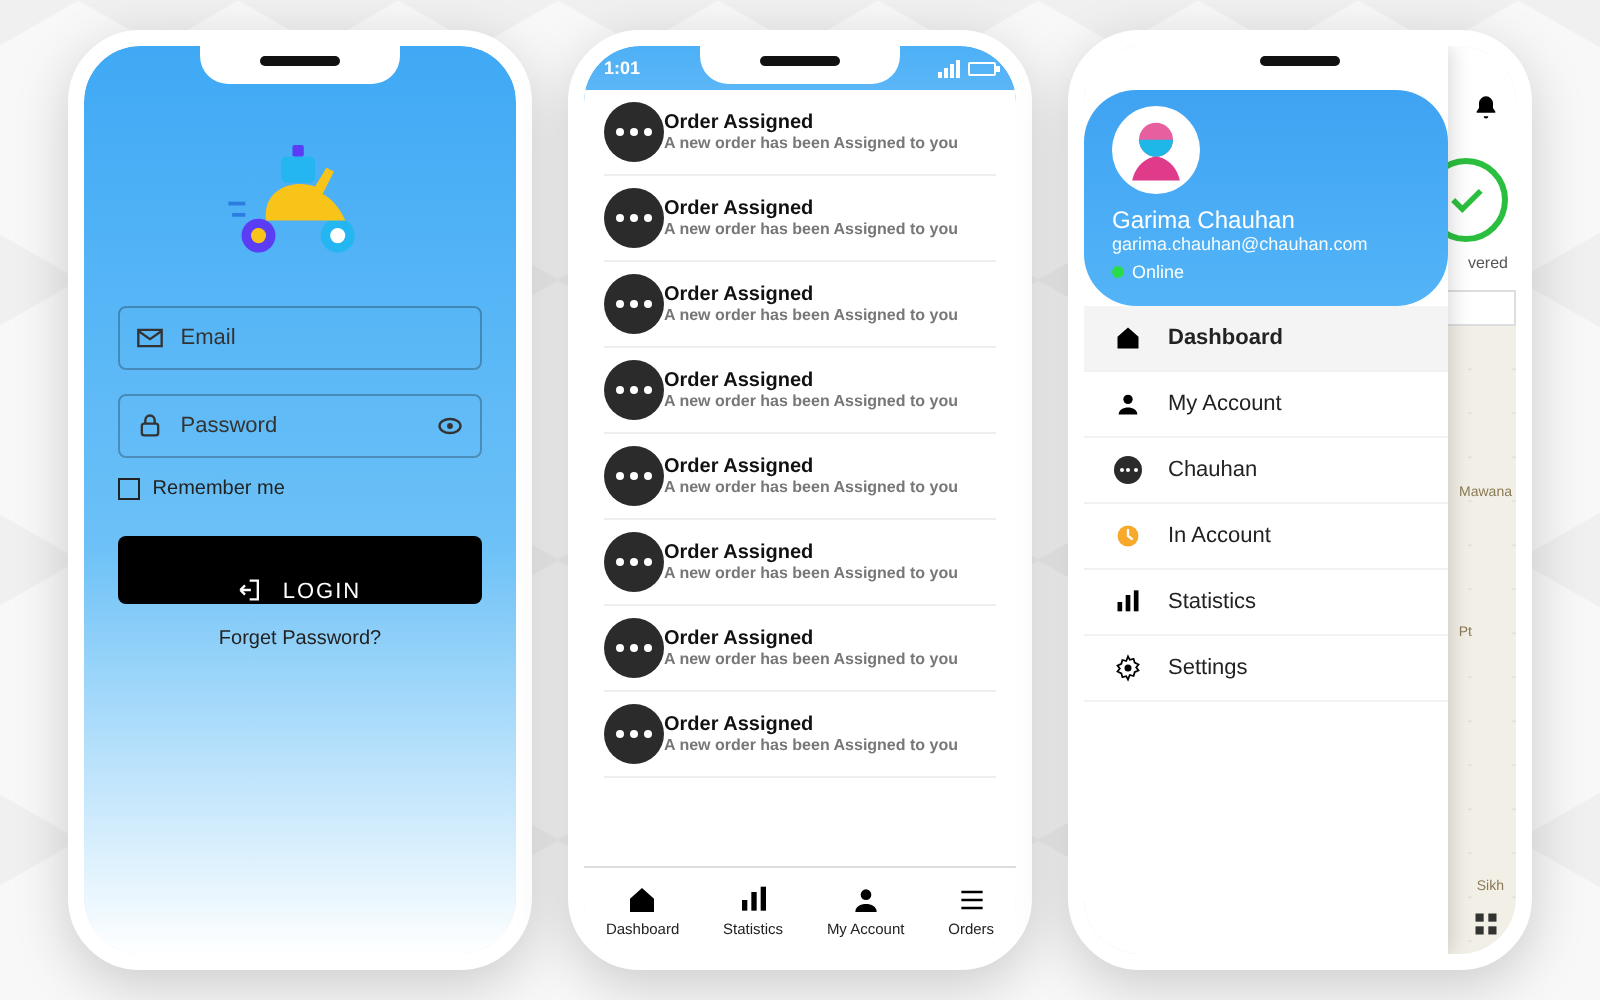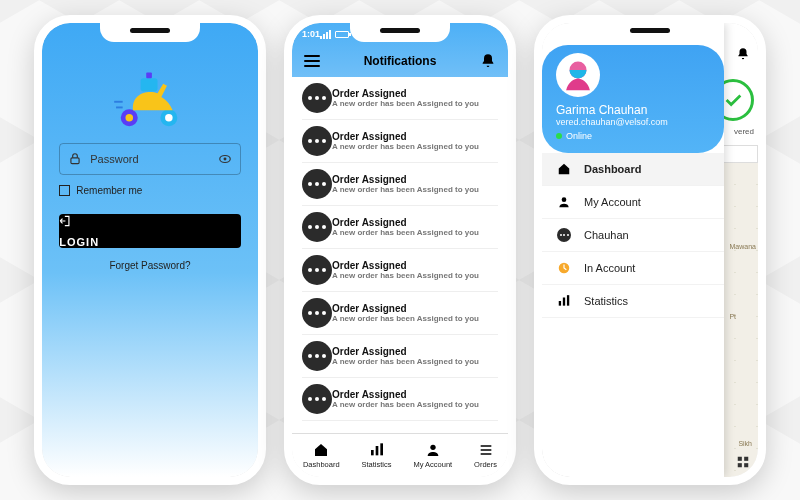--- a/index.html
+++ b/index.html
@@ -39,21 +39,21 @@
   }
   .notch::before {
     content: "";
     position: absolute;
     top: 6px; left: 50%; transform: translateX(-50%);
     width: 40px; height: 5px;
     background: #111; border-radius: 3px;
   }
   .screen { position: absolute; inset: 0; border-radius: 28px; overflow: hidden; }
   .statusbar {
-    height: 22px; display: flex; align-items: center;
+    height: 22px; display: flex; justify-content: space-between; align-items: center;
     padding: 0 10px; font-size: 9px; color: #fff; font-weight: 600;
   }
   .statusbar .right { display: flex; gap: 4px; align-items: center; }
   .sig { display:inline-flex; align-items:flex-end; gap:1px; }
   .sig span { width:2px; background:currentColor; }
   .sig span:nth-child(1){height:3px} .sig span:nth-child(2){height:5px} .sig span:nth-child(3){height:7px} .sig span:nth-child(4){height:9px}
   .batt { width:14px;height:7px;border:1px solid currentColor;border-radius:1px;position:relative; }
   .batt::after{content:"";position:absolute;right:-3px;top:1px;width:2px;height:3px;background:currentColor;}
   
   .s1 { background: linear-gradient(180deg,#3fa9f5 0%, #6cc1f7 55%, #fff 100%); display:flex; flex-direction:column; align-items:center; }
@@ -65,21 +65,21 @@
     font-size: 11px; color:#333; background:rgba(255,255,255,0);
   }
   .field.first { margin-top:22px; }
   .field svg { flex-shrink:0; }
   .field .val { flex:1; color:#333; }
   .field .eye { color:#333; }
   .remember { width:84%; margin-top:10px; display:flex; align-items:center; gap:6px; font-size:10px; color:#222;}
   .remember .cb { width:11px;height:11px;border:1.5px solid #222; }
   .login-btn {
     width:84%; height:34px; background:#000; color:#fff; border-radius:4px; margin-top:18px;
-    display:flex;align-items:flex-start;justify-content:center;gap:8px;font-size:11px;letter-spacing:1px;font-weight:700;flex-direction:column;
+    display:flex;align-items:flex-end;justify-content:center;gap:8px;font-size:11px;letter-spacing:1px;font-weight:400;
   }
   .forgot { margin-top:12px;font-size:10px;color:#222;text-align:right; }
   
   .s2 { background:linear-gradient(180deg,#4db0f6 0%, #9fd3f9 28%, #fff 40%); display:flex;flex-direction:column; }
   .s2 .statusbar { color:#fff; }
   .topbar { height:32px; display:flex;align-items:center;justify-content:space-between;padding:0 12px; }
   .topbar .title { font-size:12px; font-weight:700; color:#000; }
   .burger { display:flex;flex-direction:column;gap:3px; }
   .burger span{width:16px;height:2px;background:#000;border-radius:1px;}
   .notif-list { flex:1; overflow:hidden; background:#fff; padding:0 10px; }
@@ -179,20 +179,27 @@
         <circle cx="60" cy="56" r="9" fill="#24b6f0"></circle>
         <circle cx="60" cy="56" r="4" fill="#fff"></circle>
         <path d="M22 48 C 20 30 38 26 48 30 L54 20 L58 22 L52 34 C60 38 64 48 64 48 Z" fill="#f9c419"></path>
         <rect x="30" y="14" width="18" height="14" rx="3" fill="#24b6f0"></rect>
         <rect x="36" y="8" width="6" height="6" rx="1" fill="#5a3df5"></rect>
         <rect x="2" y="38" width="9" height="2" fill="#2d7de0"></rect>
         <rect x="4" y="44" width="7" height="2" fill="#2d7de0"></rect>
       </svg>
     </div>
 
+    <div class="field first">
+      <svg width="14" height="14" viewBox="0 0 24 24" fill="#333">
+          <path d="M2 5h20v14H2z" fill="none" stroke="#333" stroke-width="2"></path>
+          <path d="M2 6l10 7L22 6" fill="none" stroke="#333" stroke-width="2"></path>
+        </svg>
+      <span class="val">Email</span>
+    </div>
 
     <div class="field">
       <svg width="14" height="14" viewBox="0 0 24 24">
           <rect x="5" y="10" width="14" height="10" rx="2" fill="none" stroke="#333" stroke-width="2"></rect>
           <path d="M8 10V7a4 4 0 018 0v3" fill="none" stroke="#333" stroke-width="2"></path>
         </svg>
       <span class="val">Password</span>
       <svg class="eye" width="14" height="14" viewBox="0 0 24 24">
           <ellipse cx="12" cy="12" rx="9" ry="6" fill="none" stroke="#333" stroke-width="2"></ellipse>
           <circle cx="12" cy="12" r="2.5" fill="#333"></circle>
@@ -225,31 +232,20 @@
         <span class="sig">
             <span></span>
             <span></span>
             <span></span>
             <span></span>
           </span>
         <span class="batt"></span>
       </div>
     </div>
 
-    <div class="topbar">
-      <div class="burger">
-          <span></span>
-          <span></span>
-          <span></span>
-        </div>
-      <div class="title">Notifications</div>
-      <svg width="16" height="16" viewBox="0 0 24 24" fill="#000">
-          <path d="M12 2a6 6 0 00-6 6v4l-2 3v1h16v-1l-2-3V8a6 6 0 00-6-6zM10 19a2 2 0 104 0"></path>
-        </svg>
-    </div>
 
     <div class="notif-list">
       <div class="notif">
         <div class="dots">
             <span></span>
             <span></span>
             <span></span>
           </div>
         <div class="ntxt">
             <div class="t1">Order Assigned</div>
@@ -410,21 +406,21 @@
       </div>
       <div class="drawer-header">
         <div class="avatar-wrap">
           <svg width="34" height="34" viewBox="0 0 40 40">
             <circle cx="20" cy="14" r="10" fill="#e85fa0"></circle>
             <path d="M10 14a10 10 0 0020 0" fill="#1fb6e8"></path>
             <path d="M6 38c2-10 10-14 14-14s12 4 14 14" fill="#e03b8b"></path>
           </svg>
         </div>
         <div class="uname">Garima Chauhan</div>
-        <div class="uemail">vered.chauhan@velsof.com</div>
+        <div class="uemail">garima.chauhan@chauhan.com</div>
         <div class="ustat">
           <span class="dot"></span>
           <span>Online</span>
         </div>
       </div>
       <div class="drawer-list">
         <div class="ditem active">
           <span class="ic">
               <svg width="14" height="14" viewBox="0 0 24 24" fill="#000">
                 <path d="M3 11l9-8 9 8v10H3z"></path>
@@ -463,16 +459,25 @@
         <div class="ditem">
           <span class="ic">
               <svg width="14" height="14" viewBox="0 0 24 24" fill="#000">
                 <rect x="3" y="12" width="4" height="8"></rect>
                 <rect x="10" y="6" width="4" height="14"></rect>
                 <rect x="17" y="2" width="4" height="18"></rect>
               </svg>
             </span>
           <span>Statistics</span>
         </div>
+        <div class="ditem">
+          <span class="ic">
+              <svg width="14" height="14" viewBox="0 0 24 24" fill="#000">
+                <circle cx="12" cy="12" r="3"></circle>
+                <path d="M12 2l1.5 3 3.3-.9.9 3.3L21 9l-2 2.5 2 2.5-3.3 1.6-.9 3.3-3.3-.9L12 22l-1.5-3-3.3.9-.9-3.3L3 15l2-2.5L3 10l3.3-1.6.9-3.3 3.3.9z" fill="none" stroke="#000" stroke-width="1.5"></path>
+              </svg>
+            </span>
+          <span>Settings</span>
+        </div>
       </div>
     </div>
   </div>
 </div>
 
 </body></html>

